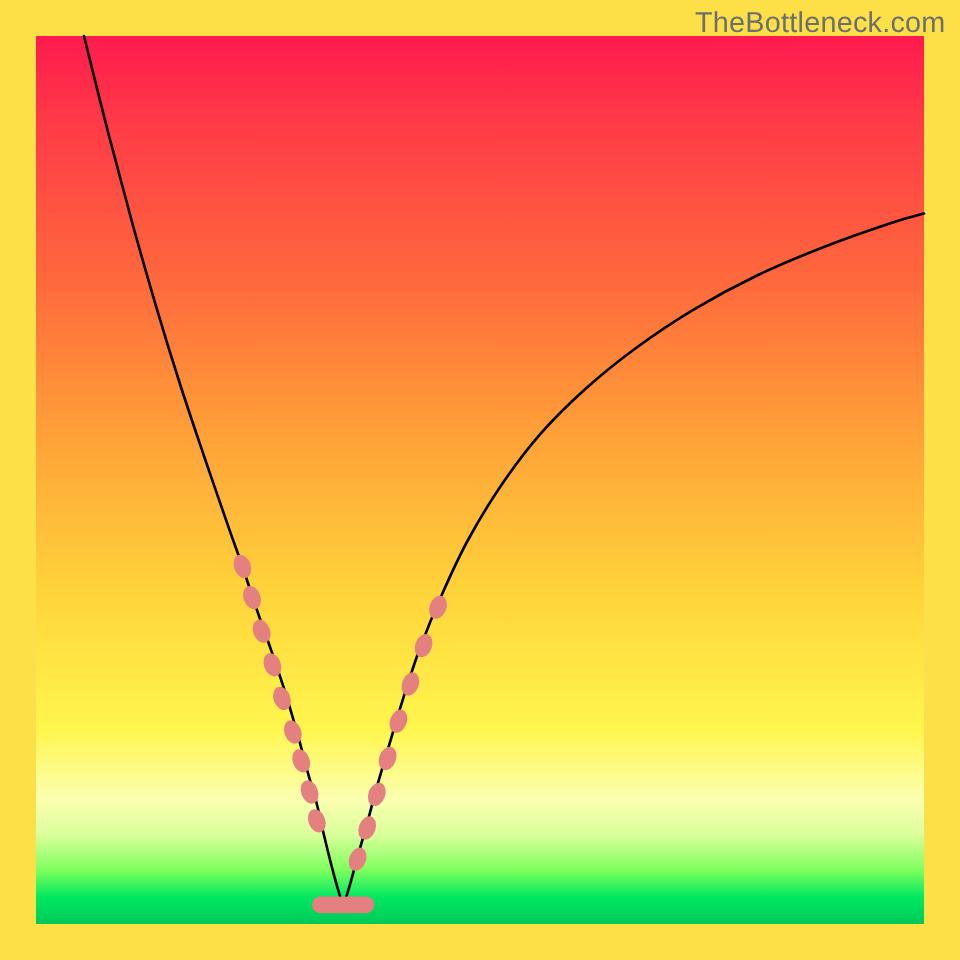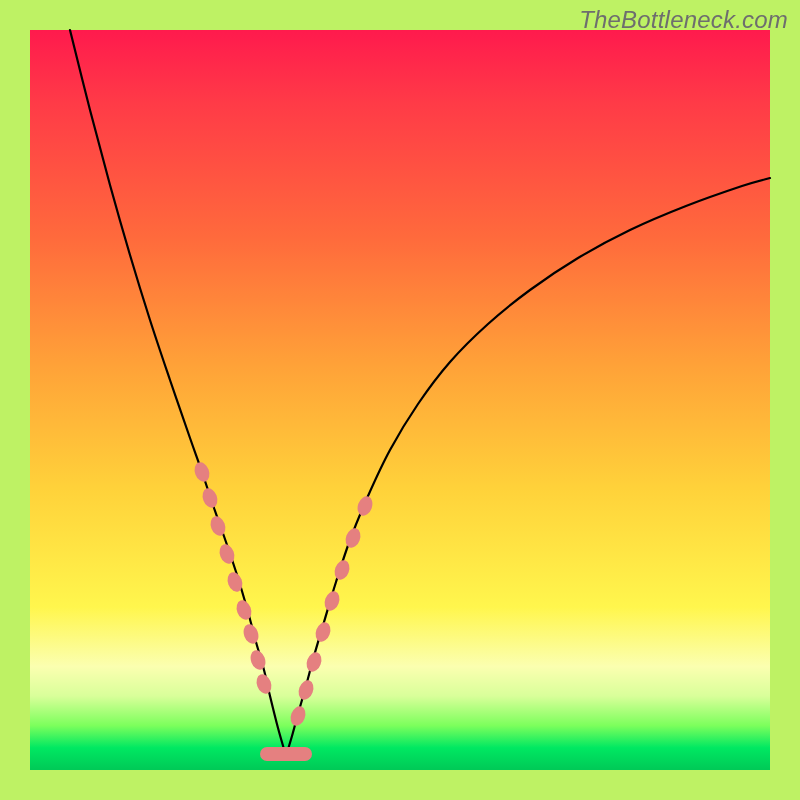--- a/index.html
+++ b/index.html
@@ -7,23 +7,22 @@
     padding: 0;
     width: 800px;
     height: 800px;
     overflow: hidden;
     background: #000;
     font-family: Arial, Helvetica, sans-serif;
   }
   .outer {
     width: 800px;
     height: 800px;
-    background: #bef264;
+    background: #fde047;
     position: relative;
-    font-style: italic;
   }
   .plot-area {
     position: absolute;
     left: 30px;
     top: 30px;
     width: 740px;
     height: 740px;
     
     background: linear-gradient(
       to bottom,

